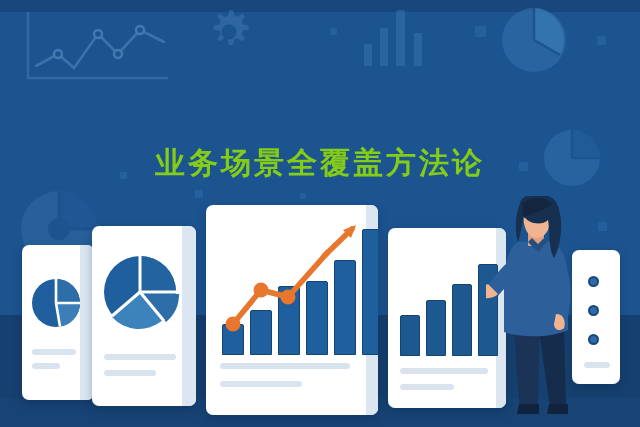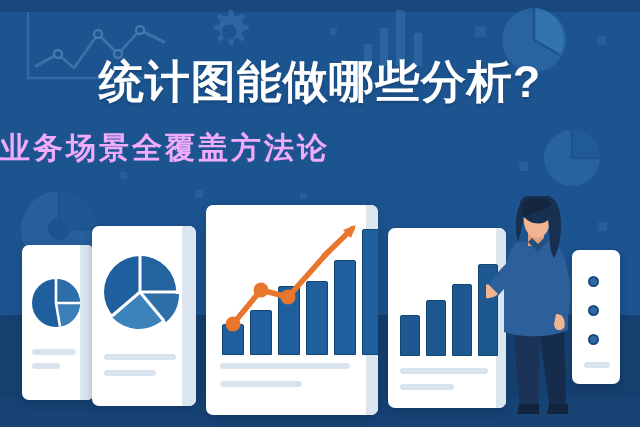--- a/index.html
+++ b/index.html
@@ -36,22 +36,22 @@
   
   .title{
     position:absolute;left:0;top:58px;width:100%;
     text-align:center;color:#ffffff;
     font-size:45px;font-weight:bold;letter-spacing:1px;
     line-height:1.08;
     text-shadow:0 2px 3px rgba(0,0,0,.18);
     white-space:nowrap;
   }
   .subtitle{
-    position:absolute;left:0;top:131px;width:100%;
-    color:#f0abfc;
+    position:absolute;left:0;top:146px;width:100%;
+    text-align:center;color:#84cc16;
     font-size:30px;font-weight:bold;letter-spacing:3px;
     line-height:1.15;
     white-space:nowrap;
   }
 
   
   .card{
     position:absolute;background:#ffffff;border-radius:7px;
     box-shadow:0 3px 10px rgba(8,30,56,.28);
     overflow:hidden;
@@ -144,21 +144,20 @@
 
   <div class="sq" style="left:330px;top:28px;width:7px;height:7px;"></div>
   <div class="sq" style="left:475px;top:26px;width:11px;height:11px;"></div>
   <div class="sq" style="left:597px;top:36px;width:9px;height:9px;"></div>
   <div class="sq" style="left:519px;top:162px;width:9px;height:9px;"></div>
   <div class="sq" style="left:195px;top:190px;width:8px;height:8px;"></div>
   <div class="sq" style="left:300px;top:193px;width:6px;height:6px;"></div>
   <div class="sq" style="left:598px;top:222px;width:9px;height:9px;"></div>
   <div class="sq" style="left:120px;top:172px;width:7px;height:7px;"></div>
 
-  <div class="title">统计图能做哪些分析?</div>
   <div class="subtitle">业务场景全覆盖方法论</div>
 
   <div class="card" id="card5">
     <div class="bullet" style="left:16px;top:26px;"></div>
     <div class="bullet" style="left:16px;top:55px;"></div>
     <div class="bullet" style="left:16px;top:84px;"></div>
     <div class="ln" style="left:12px;top:112px;width:26px;"></div>
   </div>
 
   <div class="card" id="card1">

